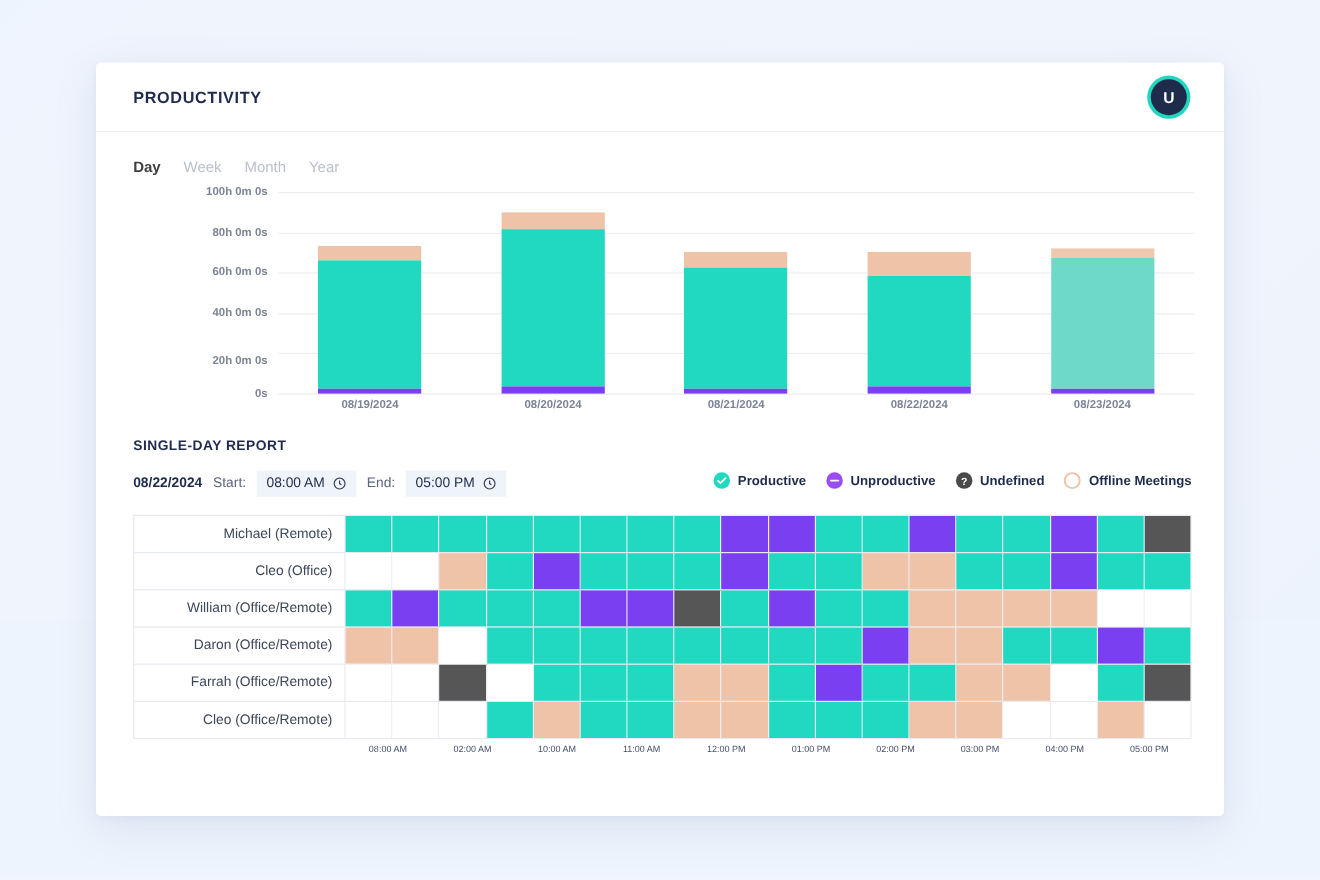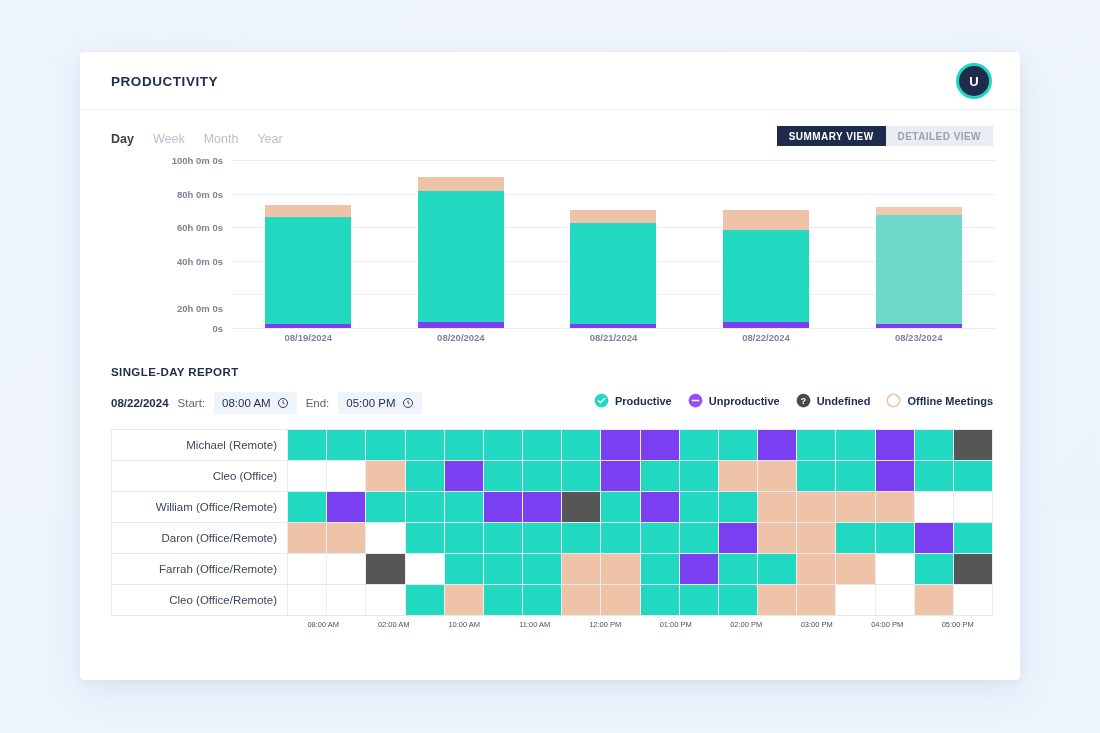--- a/index.html
+++ b/index.html
@@ -302,33 +302,29 @@
       </div>
     </div>
 
     <div class="controls-row">
       <div class="period-tabs" id="period-tabs">
           <div class="period-tab active">Day</div>
           <div class="period-tab">Week</div>
           <div class="period-tab">Month</div>
           <div class="period-tab">Year</div>
         </div>
-      <div class="view-toggle" id="view-toggle">
-          <div class="view-btn active">SUMMARY VIEW</div>
-          <div class="view-btn inactive">DETAILED VIEW</div>
-        </div>
     </div>
 
     <div class="chart-area">
       <div class="y-axis" id="y-axis">
           <div class="y-label" style="top: 0px;">100h 0m 0s</div>
           <div class="y-label" style="top: 33.6px;">80h 0m 0s</div>
           <div class="y-label" style="top: 67.2px;">60h 0m 0s</div>
           <div class="y-label" style="top: 100.8px;">40h 0m 0s</div>
-          <div class="y-label" style="top: 148px; text-align: center;">20h 0m 0s</div>
+          <div class="y-label" style="top: 141px; text-align: center;">20h 0m 0s</div>
           <div class="y-label" style="top: 168px;">0s</div>
         </div>
       <div class="plot">
         <div id="gridlines">
             <div class="gridline" style="top: 0px;"></div>
             <div class="gridline" style="top: 33.6px;"></div>
             <div class="gridline" style="top: 67.2px;"></div>
             <div class="gridline" style="top: 100.8px;"></div>
             <div class="gridline" style="top: 134.4px;"></div>
             <div class="gridline" style="top: 168px;"></div>

